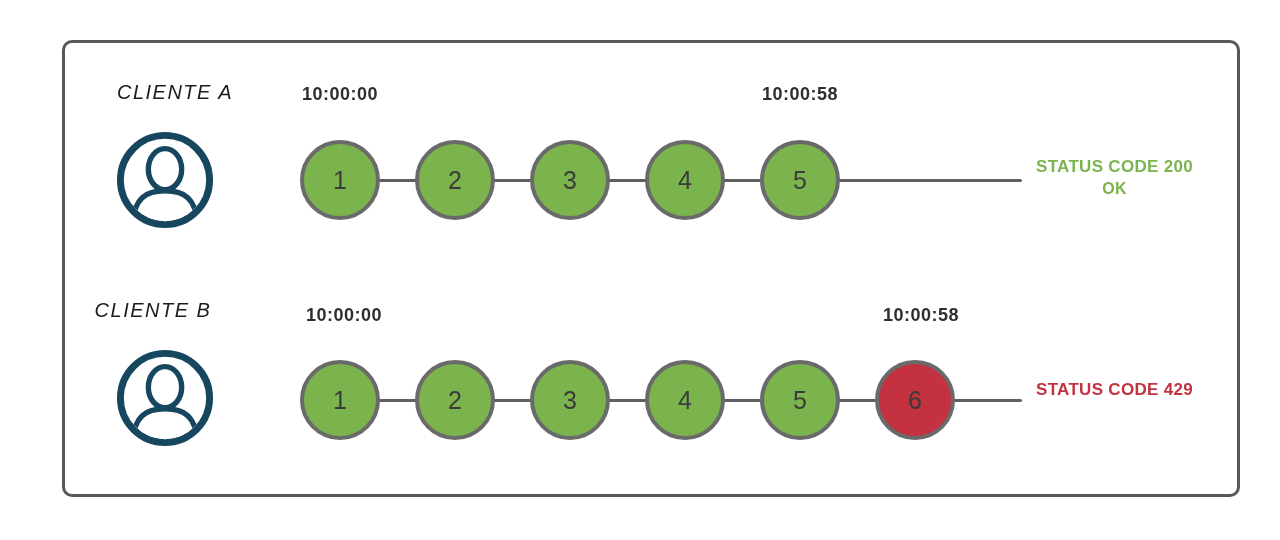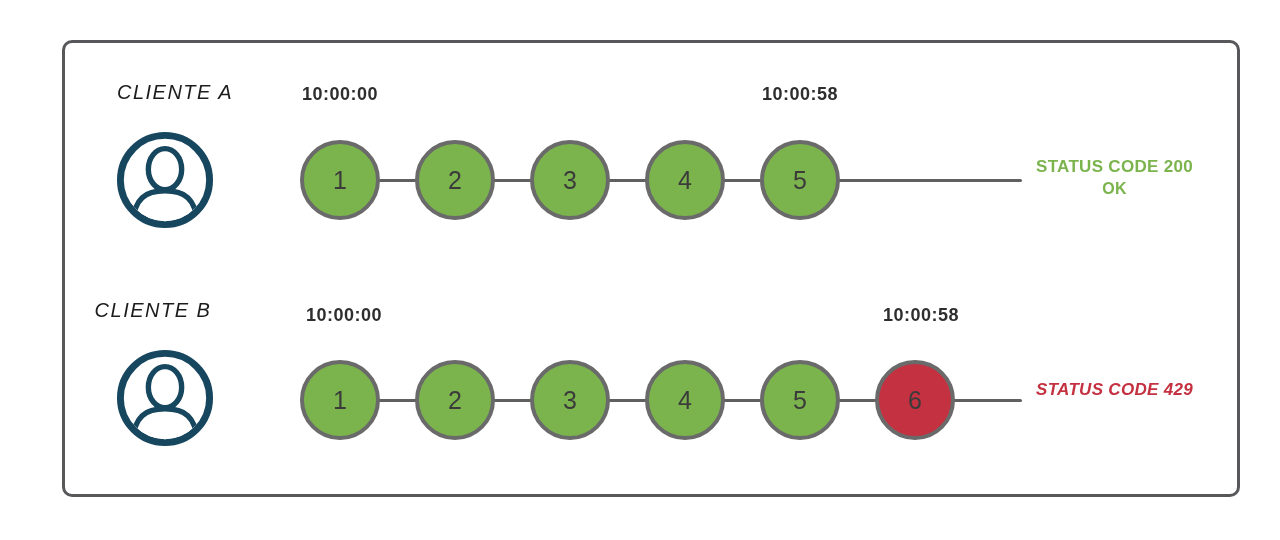--- a/index.html
+++ b/index.html
@@ -57,21 +57,21 @@
   .req-err{background:var(--error);}
   .row-a-circle{top:140px;}
   .row-b-circle{top:360px;}
   .cx1{left:300px;} .cx2{left:415px;} .cx3{left:530px;}
   .cx4{left:645px;} .cx5{left:760px;} .cx6{left:875px;}
   .status{
     position:absolute;width:195px;text-align:center;
     font-weight:700;letter-spacing:0.3px;line-height:22px;
   }
   .status-a{left:1017px;top:156px;color:var(--success);}
-  .status-b{left:1017px;top:379px;color:var(--error);font-style:italic;}
+  .status-b{left:1017px;top:379px;color:var(--error);}
   .status .code-line{font-size:17px;}
   .status .msg-line{font-size:16px;}
 </style>
 </head>
 <body>
 
 <div class="canvas">
   <div class="frame"></div>
 
   <div>

